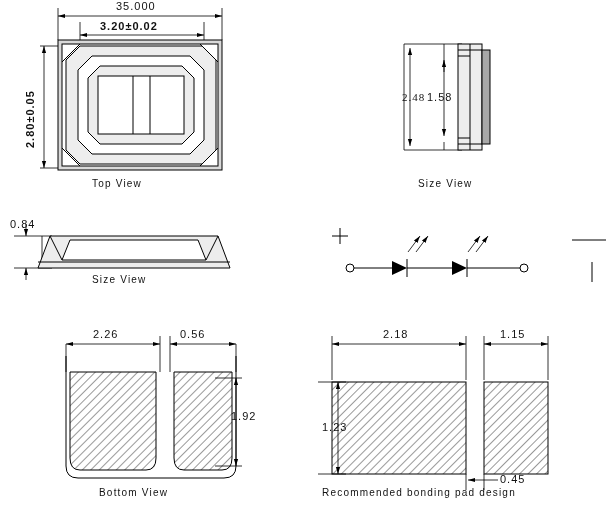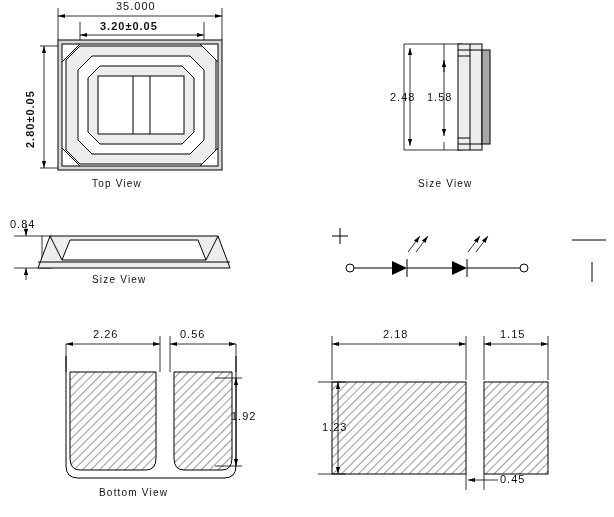--- a/index.html
+++ b/index.html
@@ -151,35 +151,36 @@
     <line class="thin" x1="498" y1="480" x2="468" y2="480" marker-end="url(#arrL)"></line>
 
     <rect class="hatchfill" x="332" y="382" width="134" height="92"></rect>
     <rect class="hatchfill" x="484" y="382" width="64" height="92"></rect>
 
     <line class="thin" x1="332" y1="336" x2="332" y2="344"></line>
     <line class="thin" x1="548" y1="336" x2="548" y2="344"></line>
   </svg>
 
   <div class="lbl" style="left:116px;top:0px;">35.000</div>
-  <div class="lbl" style="left:100px;top:20px;font-weight:bold;">3.20±0.05</div>
+  <div class="lbl" style="left:100px;top:20px;font-weight:bold;">3.20±0.02</div>
   <div class="vlbl" style="left:24px;top:148px;font-weight:bold;">2.80±0.05</div>
   <div class="cap" style="left:92px;top:178px;">Top View</div>
 
-  <div class="lbl" style="left:390px;top:91px;">2.48</div>
+  <div class="lbl" style="left:402px;top:91px;font-family:Liberation Serif, serif;">2.48</div>
   <div class="lbl" style="left:427px;top:91px;">1.58</div>
   <div class="cap" style="left:418px;top:178px;">Size View</div>
 
   <div class="lbl" style="left:10px;top:218px;">0.84</div>
   <div class="cap" style="left:92px;top:274px;">Size View</div>
 
   <div class="lbl" style="left:93px;top:328px;">2.26</div>
   <div class="lbl" style="left:180px;top:328px;">0.56</div>
   <div class="lbl" style="left:231px;top:410px;">1.92</div>
   <div class="cap" style="left:85px;top:487px;margin-left:14px;">Bottom View</div>
 
   <div class="lbl" style="left:383px;top:328px;">2.18</div>
   <div class="lbl" style="left:500px;top:328px;">1.15</div>
   <div class="lbl" style="left:322px;top:421px;">1.23</div>
   <div class="lbl" style="left:500px;top:473px;">0.45</div>
+  <div class="cap" style="left:322px;top:487px;">Recommended bonding pad design</div>
 
   <div class="lbl" style="left:334px;top:225px;opacity:0;">+</div>
 </div>
 
 </body></html>

